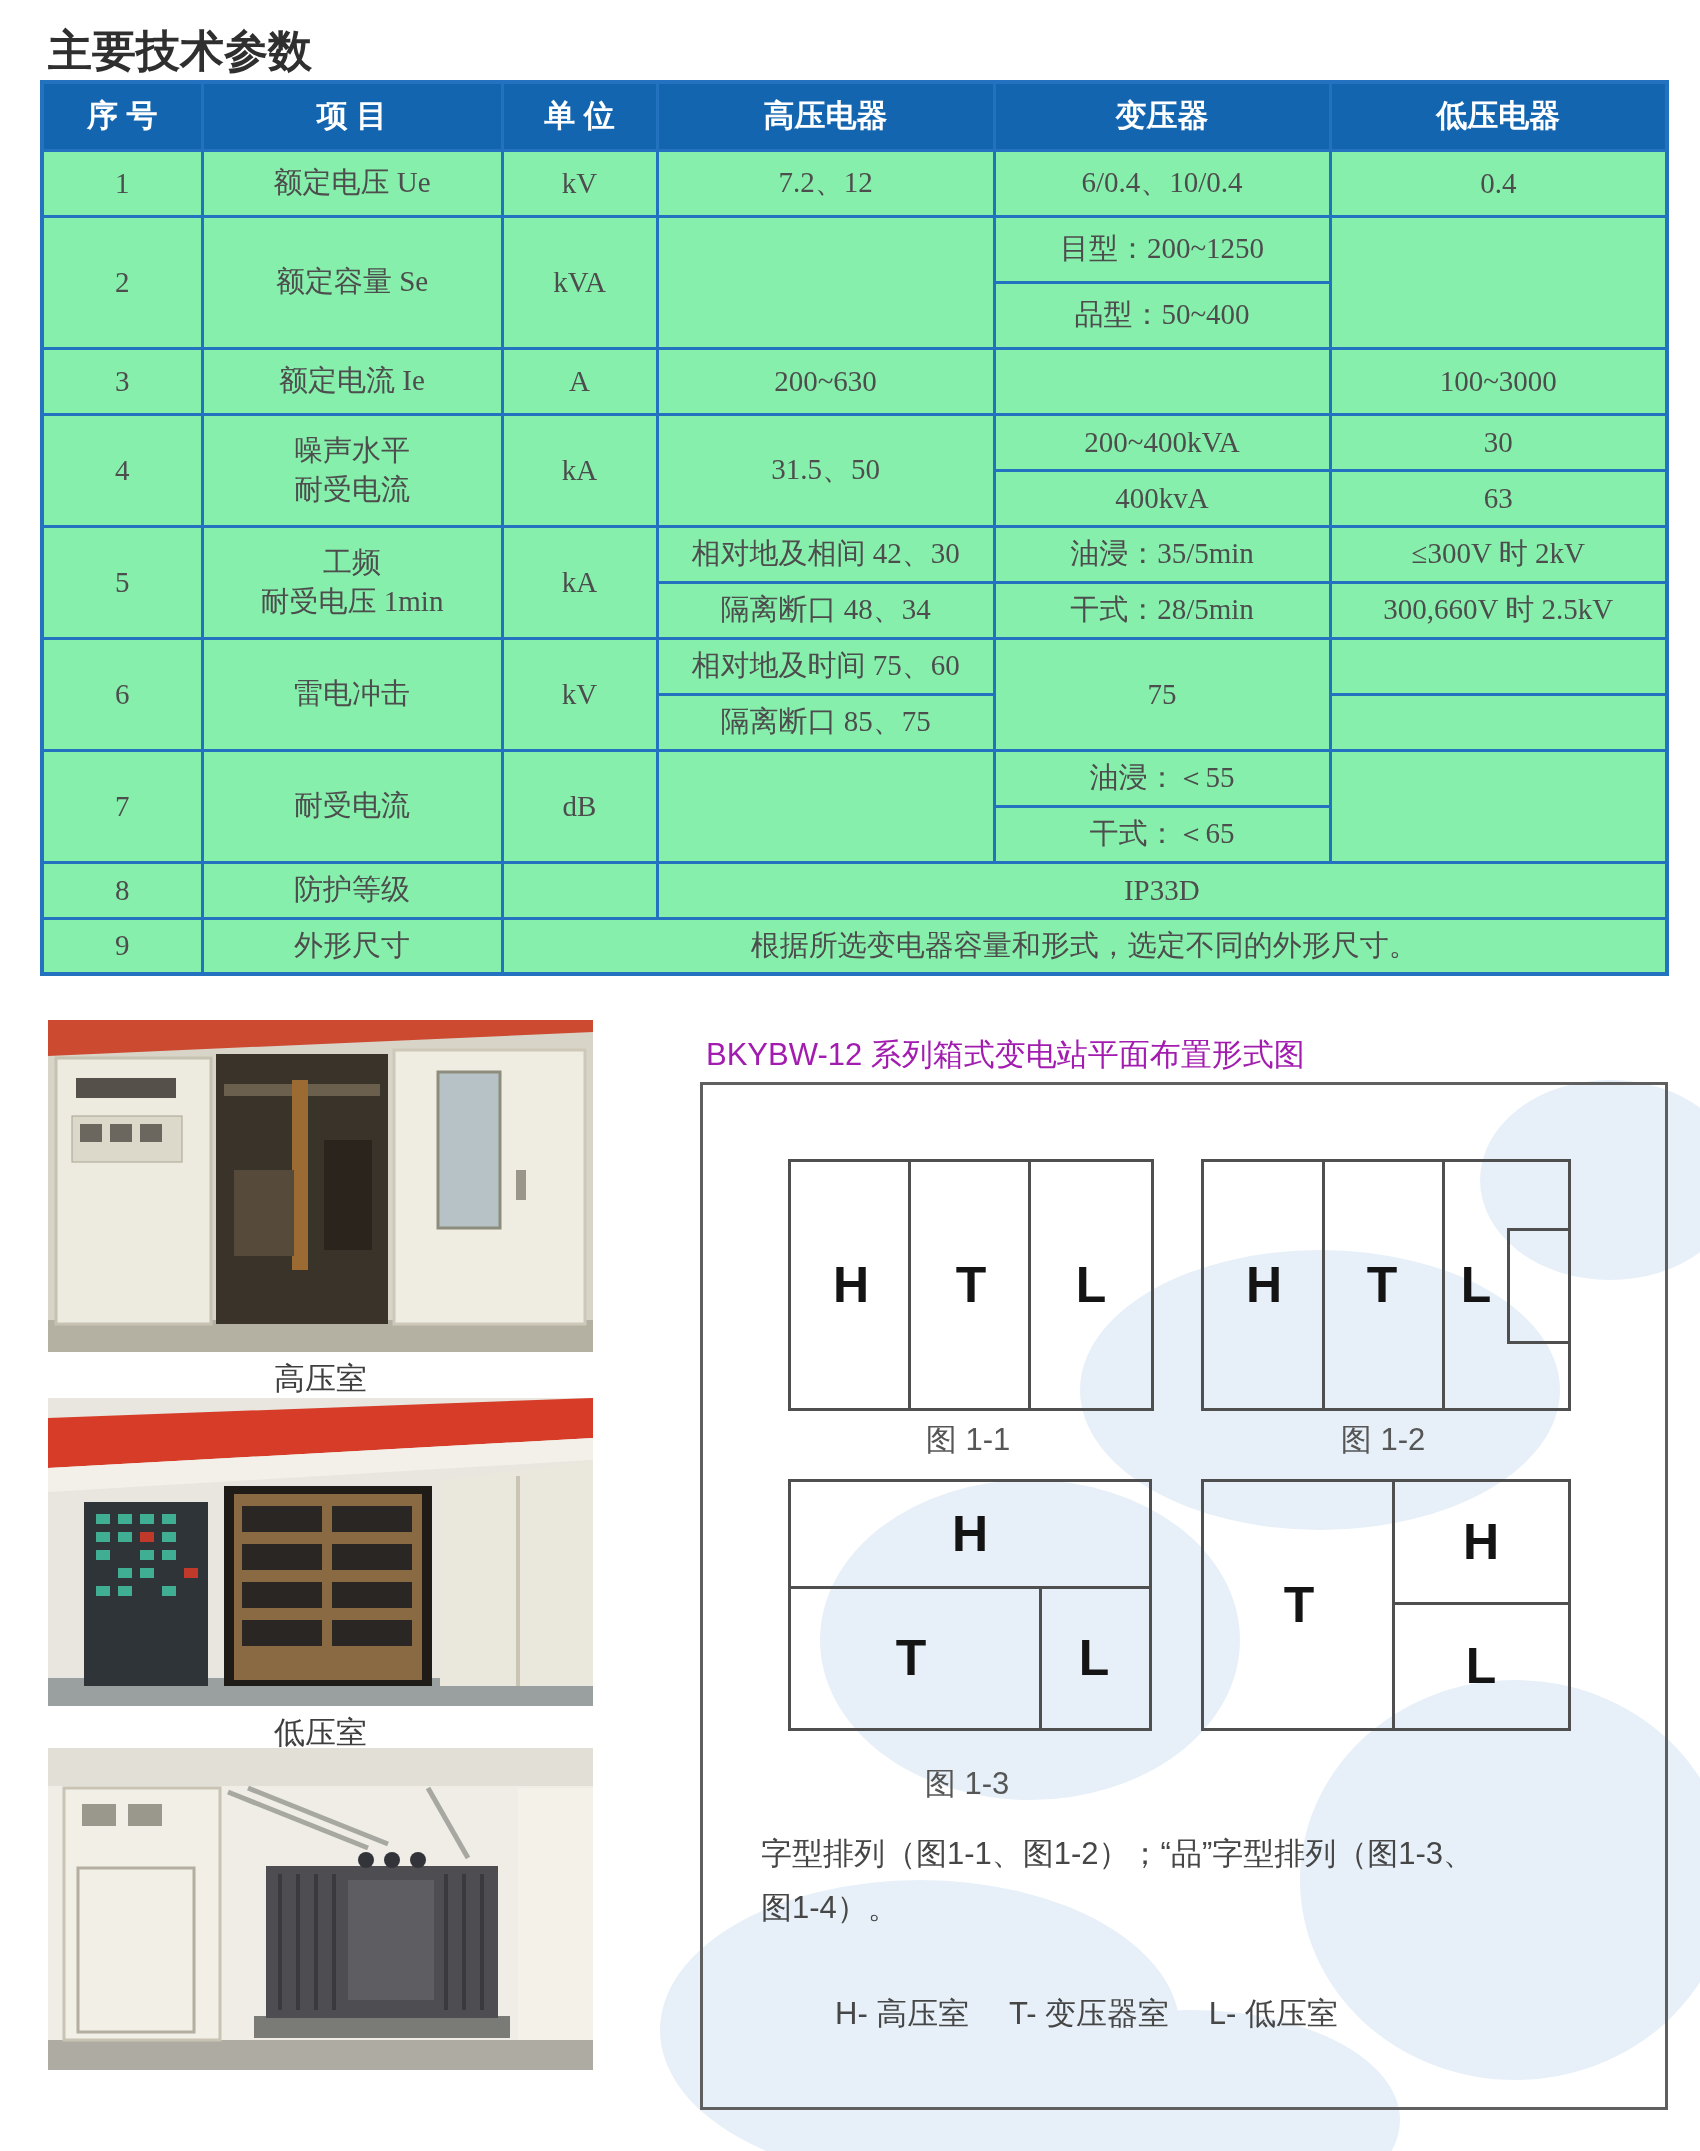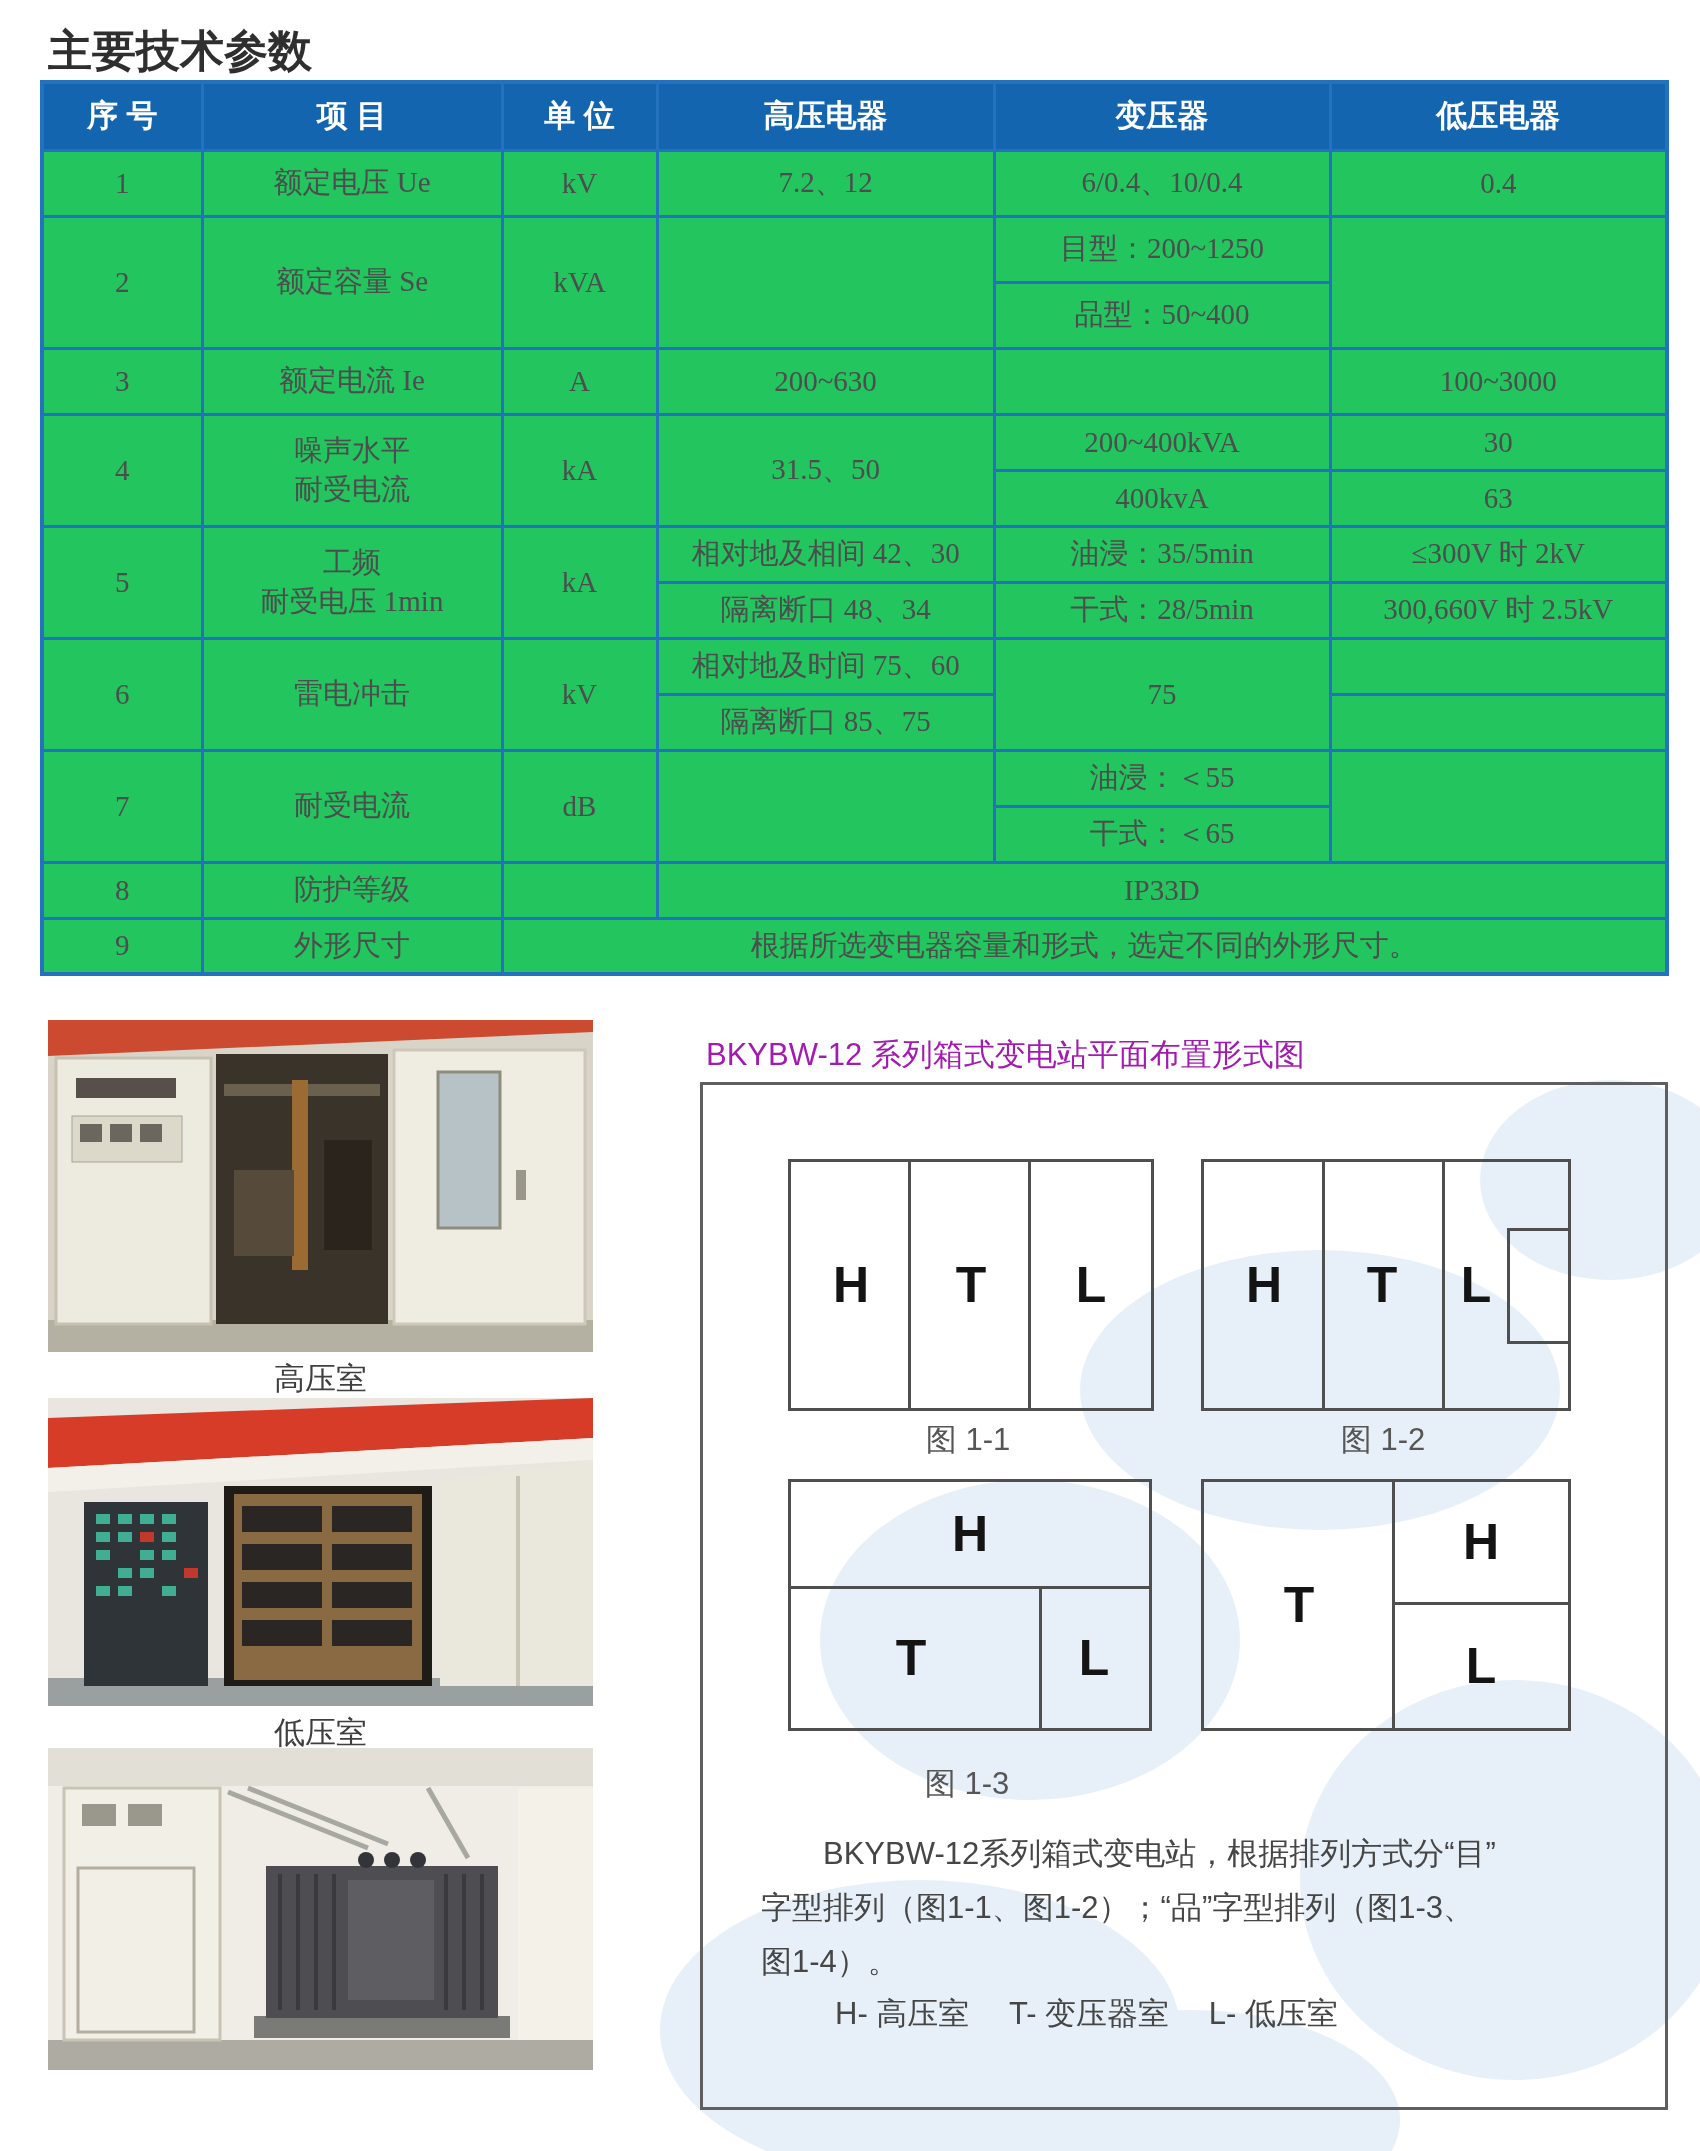--- a/index.html
+++ b/index.html
@@ -4,21 +4,21 @@
 <style>
   html,body{margin:0;padding:0;}
   .page{position:relative;width:1700px;height:2151px;background:#ffffff;overflow:hidden;
         font-family:"Liberation Sans",sans-serif;color:#4d4d4d;}
   
   .blob{position:absolute;background:#e7f0f8;border-radius:50%;z-index:0;}
   
   .page-title{position:absolute;left:48px;top:22px;font-size:44px;font-weight:bold;color:#2f2f2f;z-index:2;}
   
   .spec-table{position:absolute;left:40px;top:80px;z-index:2;border-collapse:collapse;table-layout:fixed;
-              width:1625px;background:#22c55e;border:4px solid #2272bf;}
+              width:1625px;background:#86efac;border:4px solid #2272bf;}
   .spec-table td,.spec-table th{border:3px solid #2272bf;text-align:center;vertical-align:middle;
               font-size:29px;color:#4d4d4d;font-family:"Liberation Serif",serif;padding:2px 6px;overflow:hidden;}
   .spec-table th{background:#1465b0;color:#ffffff;font-weight:bold;font-size:31px;
               font-family:"Liberation Sans",sans-serif;border-left:3px solid #eef2f6;border-top:none;border-bottom:3px solid #2272bf;}
   .spec-table th:first-child{border-left:none;}
   .c1{width:160px;} .c2{width:300px;} .c3{width:155px;} .c4{width:337px;} .c5{width:336px;} .c6{width:337px;}
   tr.h68{height:68px;} tr.h66{height:66px;} tr.h56{height:56px;}
   .two-line span{display:block;line-height:1.35;}
   
   .photo{position:absolute;left:48px;width:545px;z-index:2;}
@@ -300,20 +300,19 @@
 
     <div class="fig" style="left:498px;top:394px;width:364px;height:246px;">
       <div class="vline" style="left:188px;"></div>
       <div class="hline" style="left:191px;right:0;top:120px;"></div>
       <span class="letter" style="left:95px;top:123px;">T</span>
       <span class="letter" style="left:277px;top:60px;">H</span>
       <span class="letter" style="left:277px;top:184px;">L</span>
     </div>
 
     <div class="panel-para">
-      <span class="ln indent">BKYBW-12系列箱式变电站，根据排列方式分“目”</span>
       <span class="ln">字型排列（图1-1、图1-2）；“品”字型排列（图1-3、</span>
       <span class="ln">图1-4）。</span>
     </div>
     <div class="panel-legend">H- 高压室　 T- 变压器室　 L- 低压室</div>
   </div>
 
 </div>
 
 </body></html>

